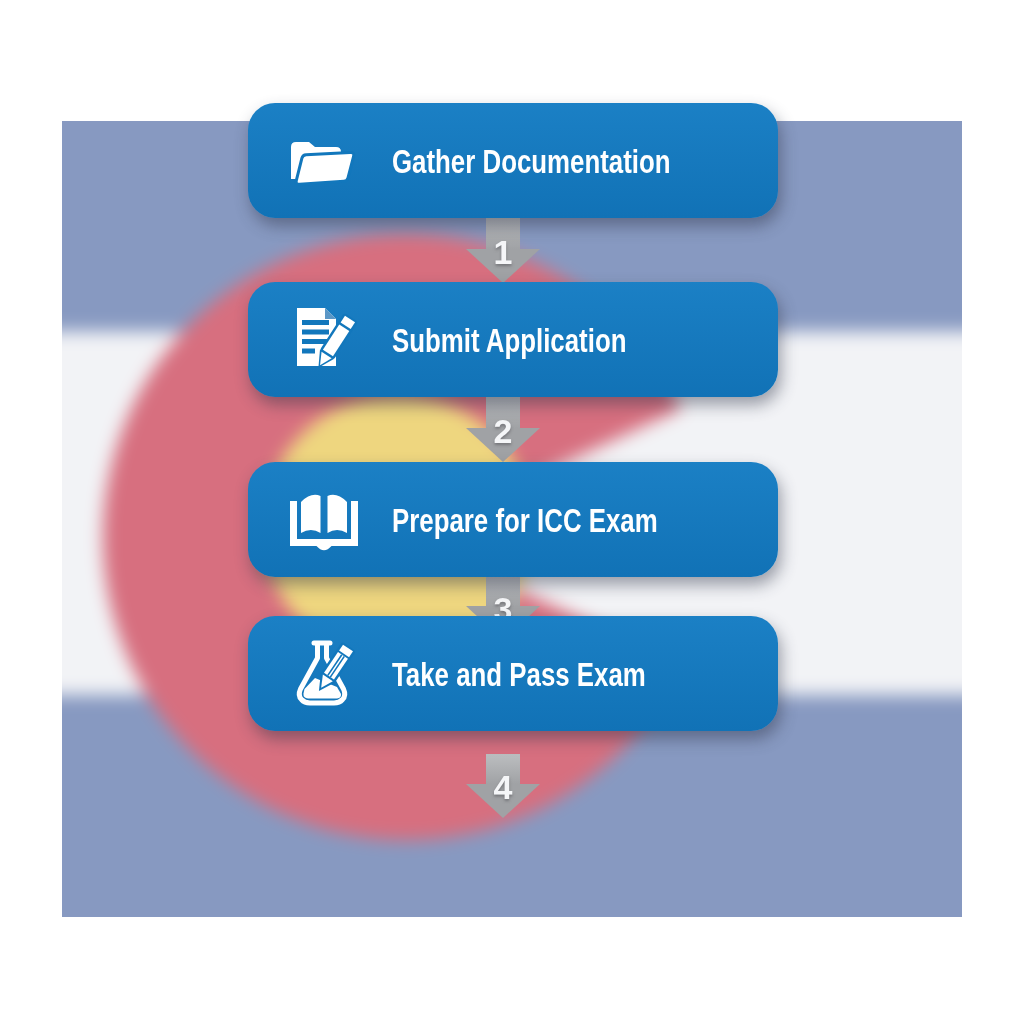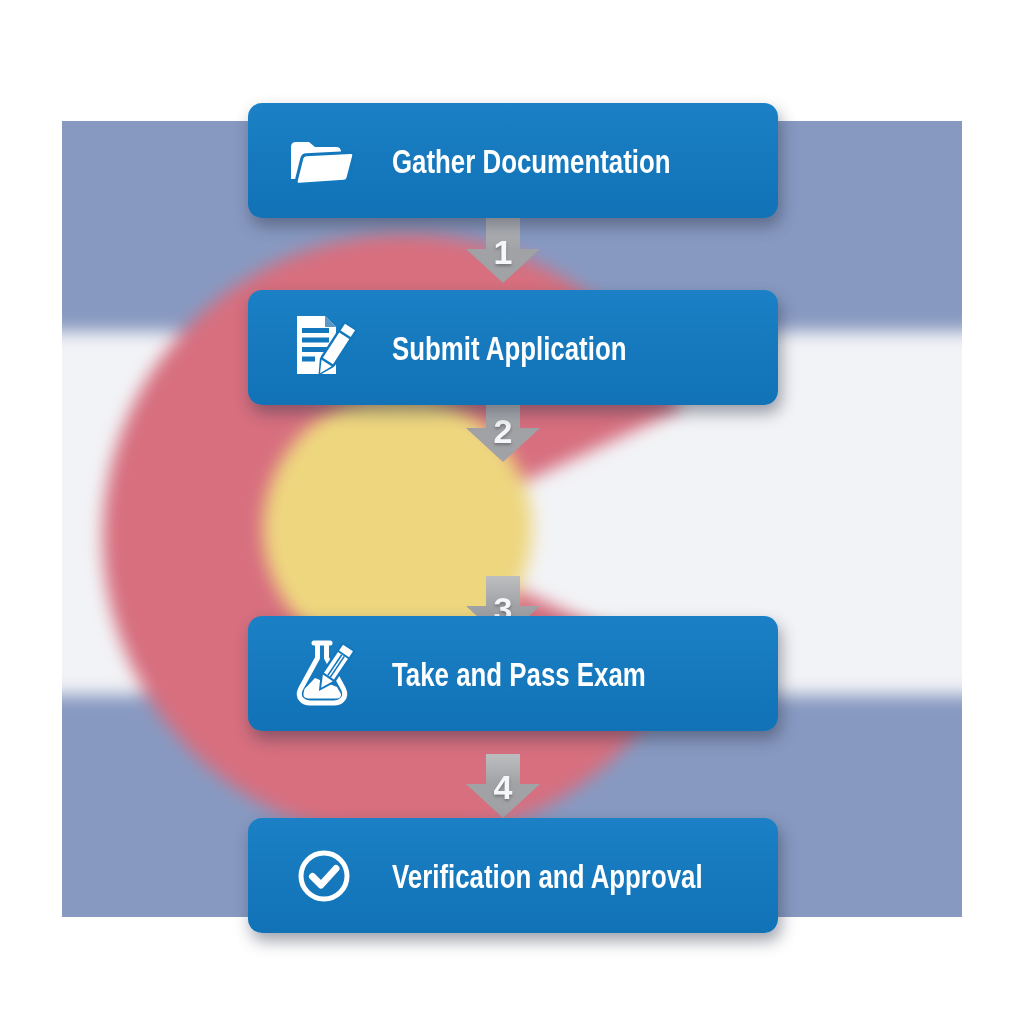--- a/index.html
+++ b/index.html
@@ -5,41 +5,41 @@
   html,body{margin:0;padding:0;background:#ffffff;}
   .canvas{position:relative;width:1024px;height:1024px;background:#ffffff;overflow:hidden;
           font-family:"Liberation Sans",sans-serif;}
 
   
   .flag{position:absolute;left:62px;top:121px;width:900px;height:796px;overflow:hidden;}
   .flag svg{position:absolute;left:0;top:0;width:100%;height:100%;
             filter:blur(8px);transform:scale(1.06);transform-origin:center;}
 
   
-  .step{position:absolute;left:248px;width:530px;height:115px;border-radius:14px;
+  .step{position:absolute;left:248px;width:530px;height:115px;border-radius:27px;
         background:linear-gradient(180deg,#1b80c5,#1172b6);
         box-shadow:3px 8px 16px rgba(45,52,70,0.45);
         display:flex;align-items:center;}
   .step-icon{width:84px;margin-left:34px;flex:none;display:flex;justify-content:center;align-items:center;}
   .step-label{margin-left:26px;color:#ffffff;font-weight:700;font-size:34px;line-height:1;
               letter-spacing:0;transform:scaleX(0.76);transform-origin:left center;white-space:nowrap;}
 
   
   .connector{position:absolute;left:466px;width:74px;}
   .shaft{position:absolute;left:20px;top:0;width:34px;
          background:linear-gradient(180deg,#bcbec0,#a0a2a5);}
   .head{position:absolute;left:0;width:0;height:0;
         border-left:37px solid transparent;border-right:37px solid transparent;
         border-top:34px solid #a0a2a5;}
   .num{position:absolute;left:0;width:100%;text-align:center;color:#f5f6f8;
        font-weight:700;font-size:34px;line-height:1;
        text-shadow:0 2px 3px rgba(80,80,85,0.55);}
 
   
-  #s1{top:103px}#s2{top:290px}#s3{top:462px}#s4{top:616px}#s5{top:818px}
+  #s1{top:103px}#s2{top:282px}#s3{top:462px}#s4{top:616px}#s5{top:818px}
   #c1{top:217px;height:66px}#c2{top:396px;height:66px}
   #c3{top:576px;height:64px}#c4{top:754px;height:64px}
   #c1 .shaft,#c2 .shaft{height:32px}#c3 .shaft,#c4 .shaft{height:30px}
   #c1 .head,#c2 .head{top:32px}#c3 .head,#c4 .head{top:30px}
   #c1 .num,#c2 .num{top:18px}#c3 .num,#c4 .num{top:16px}
 </style>
 </head>
 <body>
 
 <div class="canvas">
@@ -109,20 +109,34 @@
             <rect x="-6" y="0" width="12" height="8"></rect>
             <rect x="-6" y="10.5" width="12" height="30"></rect>
             <path d="M-6 43 L0 55 L6 43 z"></path>
           </g>
         </g>
       </svg>
     </div>
     <div class="step-label">Submit Application</div>
   </div>
 
+  <div class="step" id="s3">
+    <div class="step-icon">
+      <svg width="80" height="64" viewBox="0 0 80 64" aria-hidden="true">
+        <g fill="#ffffff">
+          <path d="M6 13 h7 v38 h-7 z"></path>
+          <path d="M67 13 h7 v38 h-7 z"></path>
+          <path d="M6 51 h68 v7 H47.5 q-7.5 8.5 -15 0 H6 z"></path>
+          <path d="M17 14 Q27 4 36.5 8 V45 Q27 39 17 45 Z"></path>
+          <path d="M63 14 Q53 4 43.5 8 V45 Q53 39 63 45 Z"></path>
+        </g>
+      </svg>
+    </div>
+    <div class="step-label">Prepare for ICC Exam</div>
+  </div>
 
   <div class="step" id="s4">
     <div class="step-icon">
       <svg width="78" height="76" viewBox="0 0 78 76" aria-hidden="true">
         <path d="M29 7 h16 M32.5 7 v15 L15.5 53 q-3 6.5 1 10.5 q3 3.5 8.5 3.5 h24 q5.5 0 8.5-3.5 q4-4 1-10.5 L41.5 22 V7" fill="none" stroke="#ffffff" stroke-width="5" stroke-linecap="round" stroke-linejoin="round"></path>
         <path d="M19.5 53 L30 42 L52 51 L56 58 q0.5 4 -4 4.5 H23 q-5 -0.5 -4.5 -5 z" fill="#ffffff"></path>
         <g transform="translate(63 12) rotate(34)">
           <g fill="#1277bc">
             <rect x="-8.5" y="-2" width="17" height="40" rx="3"></rect>
             <path d="M-8.5 36 L0 52 L8.5 36 z"></path>
@@ -133,23 +147,14 @@
             <path d="M-6 36 L0 48 L6 36 z"></path>
           </g>
           <rect x="-2.2" y="9" width="1.6" height="25" fill="#1277bc"></rect>
           <rect x="0.8" y="9" width="1.6" height="25" fill="#1277bc"></rect>
         </g>
       </svg>
     </div>
     <div class="step-label">Take and Pass Exam</div>
   </div>
 
-  <div class="step" id="s5">
-    <div class="step-icon">
-      <svg width="58" height="58" viewBox="0 0 58 58" aria-hidden="true">
-        <circle cx="29" cy="29" r="23" fill="none" stroke="#ffffff" stroke-width="5"></circle>
-        <path d="M17.5 29.5 L26 38 L41 21.5" fill="none" stroke="#ffffff" stroke-width="7" stroke-linecap="round" stroke-linejoin="round"></path>
-      </svg>
-    </div>
-    <div class="step-label">Verification and Approval</div>
-  </div>
 
 </div>
 
 </body></html>

